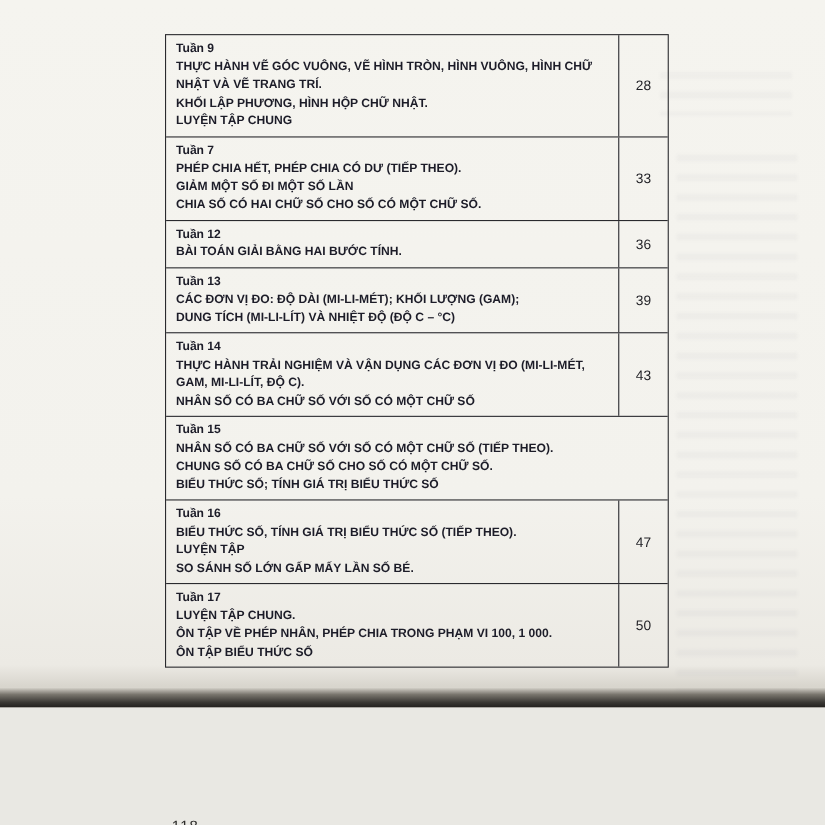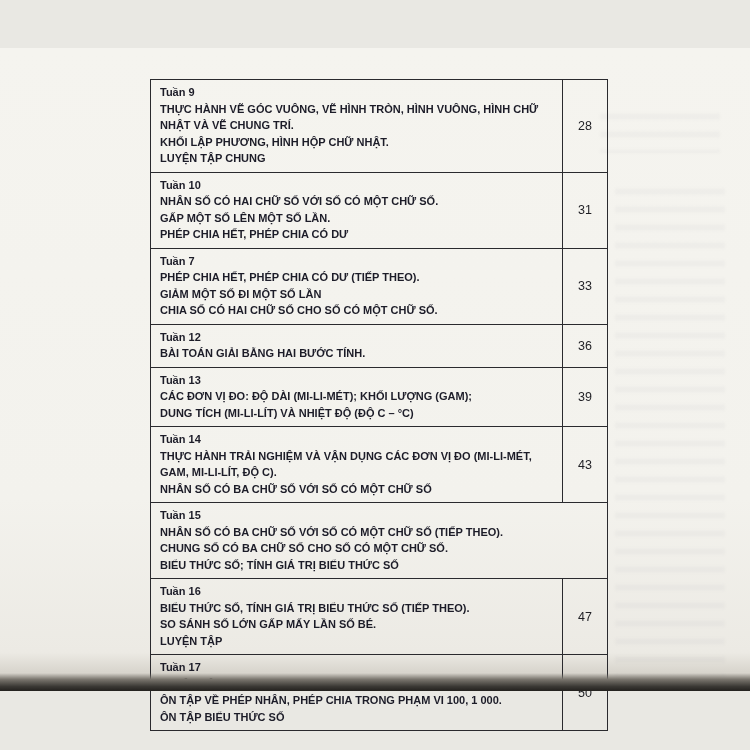--- a/index.html
+++ b/index.html
@@ -6,21 +6,20 @@
   body {
     width: 750px; height: 750px;
     font-family: "Liberation Sans", sans-serif;
     background: #e9e8e3;
     overflow: hidden;
   }
   .photo {
     position: relative;
     width: 750px; height: 643px;
     background: linear-gradient(180deg, #f5f4ef 0%, #f3f2ed 70%, #eceae4 94%, #d8d5cd 97%);
-    margin-top: 48px;
   }
   
   .bleed {
     position: absolute;
     filter: blur(1.5px);
     opacity: 0.55;
     background: repeating-linear-gradient(
       180deg,
       rgba(70,70,95,0.00) 0px,
       rgba(70,70,95,0.00) 9px,
@@ -85,36 +84,27 @@
 <div class="photo">
 
   <div class="bleed bleed-top-right"></div>
   <div class="bleed bleed-right"></div>
 
   <div class="toc-table">
 
     <div class="row">
       <div class="cell-content">
         <div class="week">Tuần 9</div>
-        <div class="line">THỰC HÀNH VẼ GÓC VUÔNG, VẼ HÌNH TRÒN, HÌNH VUÔNG, HÌNH CHỮ NHẬT VÀ VẼ CHUNG TRÍ.</div>
+        <div class="line">THỰC HÀNH VẼ GÓC VUÔNG, VẼ HÌNH TRÒN, HÌNH VUÔNG, HÌNH CHỮ NHẬT VÀ VẼ TRANG TRÍ.</div>
         <div class="line">KHỐI LẬP PHƯƠNG, HÌNH HỘP CHỮ NHẬT.</div>
         <div class="line">LUYỆN TẬP CHUNG</div>
       </div>
       <div class="cell-page">28</div>
     </div>
 
-    <div class="row">
-      <div class="cell-content">
-        <div class="week">Tuần 10</div>
-        <div class="line">NHÂN SỐ CÓ HAI CHỮ SỐ VỚI SỐ CÓ MỘT CHỮ SỐ.</div>
-        <div class="line">GẤP MỘT SỐ LÊN MỘT SỐ LẦN.</div>
-        <div class="line">PHÉP CHIA HẾT, PHÉP CHIA CÓ DƯ</div>
-      </div>
-      <div class="cell-page">31</div>
-    </div>
 
     <div class="row">
       <div class="cell-content">
         <div class="week">Tuần 7</div>
         <div class="line">PHÉP CHIA HẾT, PHÉP CHIA CÓ DƯ  (TIẾP THEO).</div>
         <div class="line">GIẢM MỘT SỐ ĐI MỘT SỐ LẦN</div>
         <div class="line">CHIA SỐ CÓ HAI CHỮ SỐ CHO SỐ CÓ MỘT CHỮ SỐ.</div>
       </div>
       <div class="cell-page">33</div>
     </div>
@@ -151,22 +141,22 @@
         <div class="line">NHÂN SỐ CÓ BA CHỮ SỐ VỚI SỐ CÓ MỘT CHỮ SỐ  (TIẾP THEO).</div>
         <div class="line">CHUNG SỐ CÓ BA CHỮ SỐ CHO SỐ CÓ MỘT CHỮ SỐ.</div>
         <div class="line">BIỂU THỨC SỐ; TÍNH GIÁ TRỊ BIỂU THỨC SỐ</div>
       </div>
     </div>
 
     <div class="row">
       <div class="cell-content">
         <div class="week">Tuần 16</div>
         <div class="line">BIỂU THỨC SỐ, TÍNH GIÁ TRỊ BIỂU THỨC SỐ (TIẾP THEO).</div>
+        <div class="line">LUYỆN TẬP</div>
         <div class="line">SO SÁNH SỐ LỚN GẤP MẤY LẦN SỐ BÉ.</div>
-        <div class="line">LUYỆN TẬP</div>
       </div>
       <div class="cell-page">47</div>
     </div>
 
     <div class="row">
       <div class="cell-content">
         <div class="week">Tuần 17</div>
         <div class="line">LUYỆN TẬP CHUNG.</div>
         <div class="line">ÔN TẬP VỀ PHÉP NHÂN, PHÉP CHIA TRONG PHẠM VI 100, 1 000.</div>
         <div class="line">ÔN TẬP BIỂU THỨC SỐ</div>

